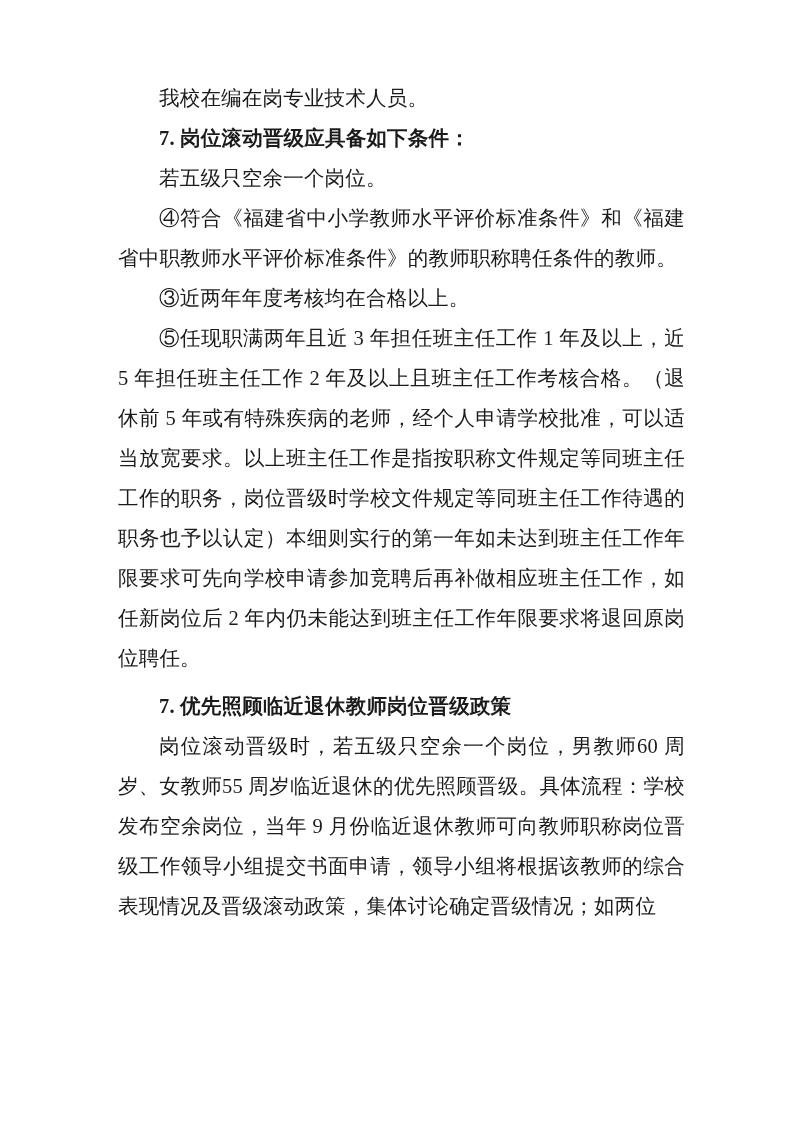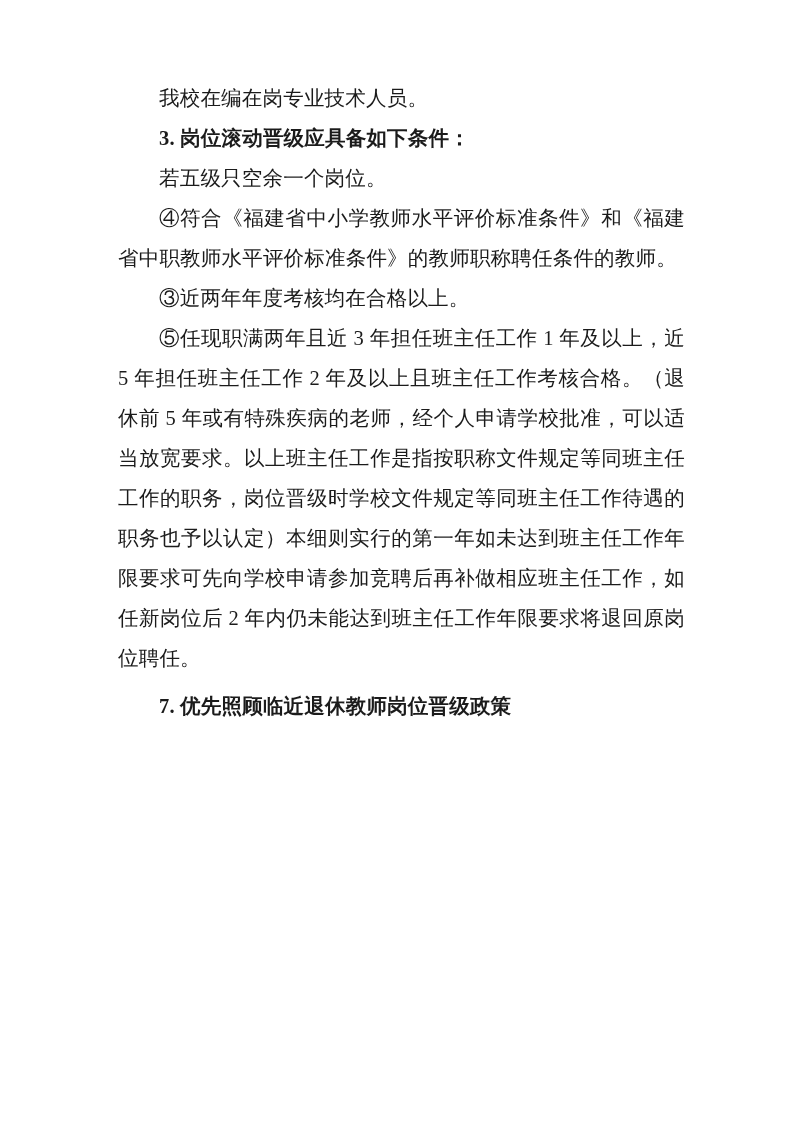--- a/index.html
+++ b/index.html
@@ -43,30 +43,31 @@
   }
 </style>
 </head>
 <body>
 
 <div class="page">
   <div class="doc-body">
 
     <p class="indent">我校在编在岗专业技术人员。</p>
 
-    <p class="indent bold">3. 岗位滚动晋级应具备如下条件：</p>
+    <p class="indent bold">7. 岗位滚动晋级应具备如下条件：</p>
 
     <p class="indent">若五级只空余一个岗位。</p>
 
 
     <p class="indent">④符合《福建省中小学教师水平评价标准条件》和《福建省中职教师水平评价标准条件》的教师职称聘任条件的教师。</p>
 
     <p class="indent">③近两年年度考核均在合格以上。</p>
 
     <p class="indent">⑤任现职满两年且近 3 年担任班主任工作 1 年及以上，近 5 年担任班主任工作 2 年及以上且班主任工作考核合格。（退休前 5 年或有特殊疾病的老师，经个人申请学校批准，可以适当放宽要求。以上班主任工作是指按职称文件规定等同班主任工作的职务，岗位晋级时学校文件规定等同班主任工作待遇的职务也予以认定）本细则实行的第一年如未达到班主任工作年限要求可先向学校申请参加竞聘后再补做相应班主任工作，如任新岗位后 2 年内仍未能达到班主任工作年限要求将退回原岗位聘任。</p>
 
     <div class="gap"></div>
 
     <p class="indent bold">7. 优先照顾临近退休教师岗位晋级政策</p>
 
+    <p class="indent">岗位滚动晋级时，若五级只空余一个岗位，男教师60 周岁、女教师55 周岁临近退休的优先照顾晋级。具体流程：学校发布空余岗位，当年 9 月份临近退休教师可向教师职称岗位晋级工作领导小组提交书面申请，领导小组将根据该教师的综合表现情况及晋级滚动政策，集体讨论确定晋级情况；如两位</p>
 
   </div>
 </div>
 
 </body></html>

